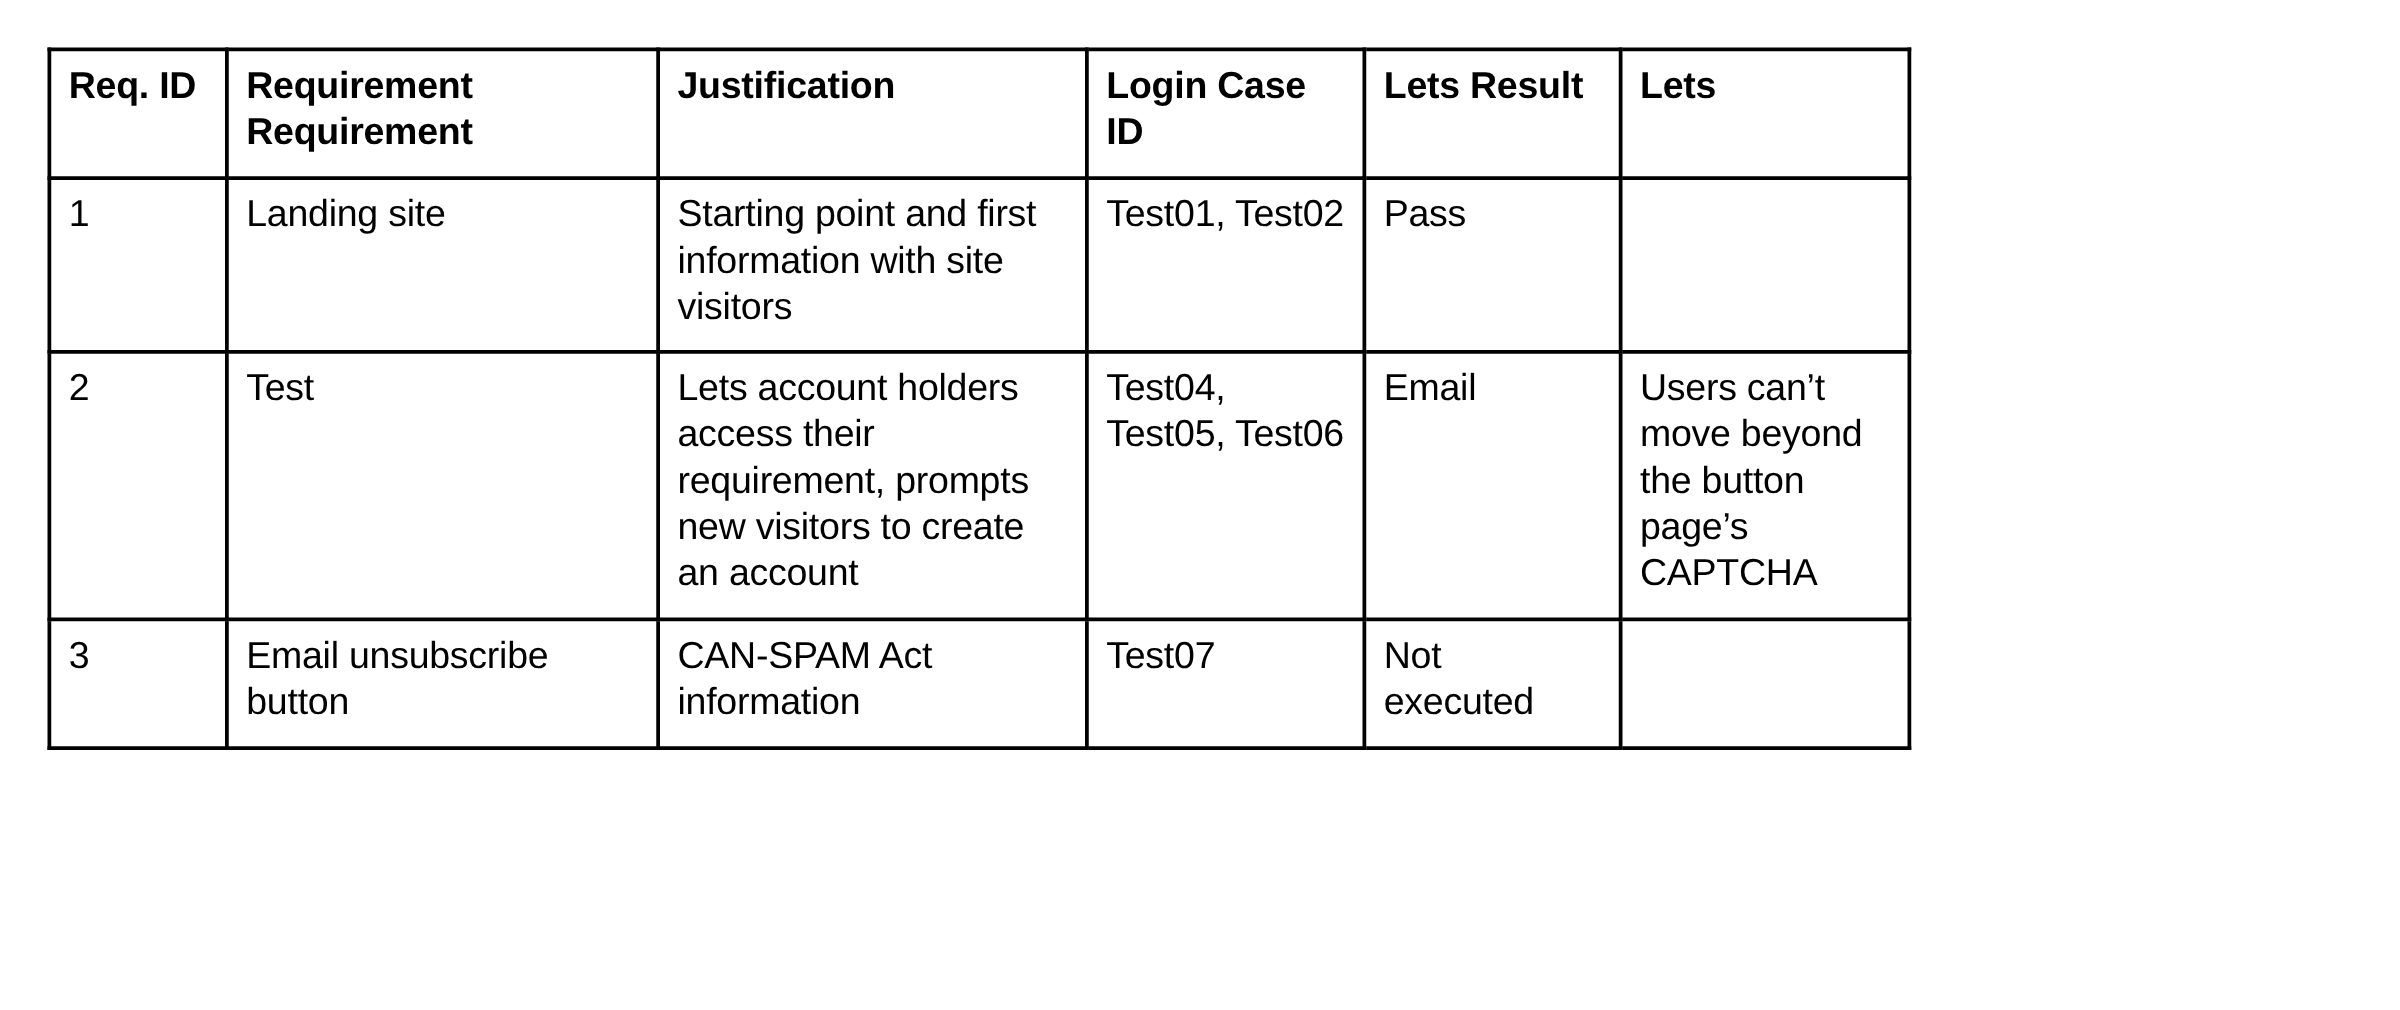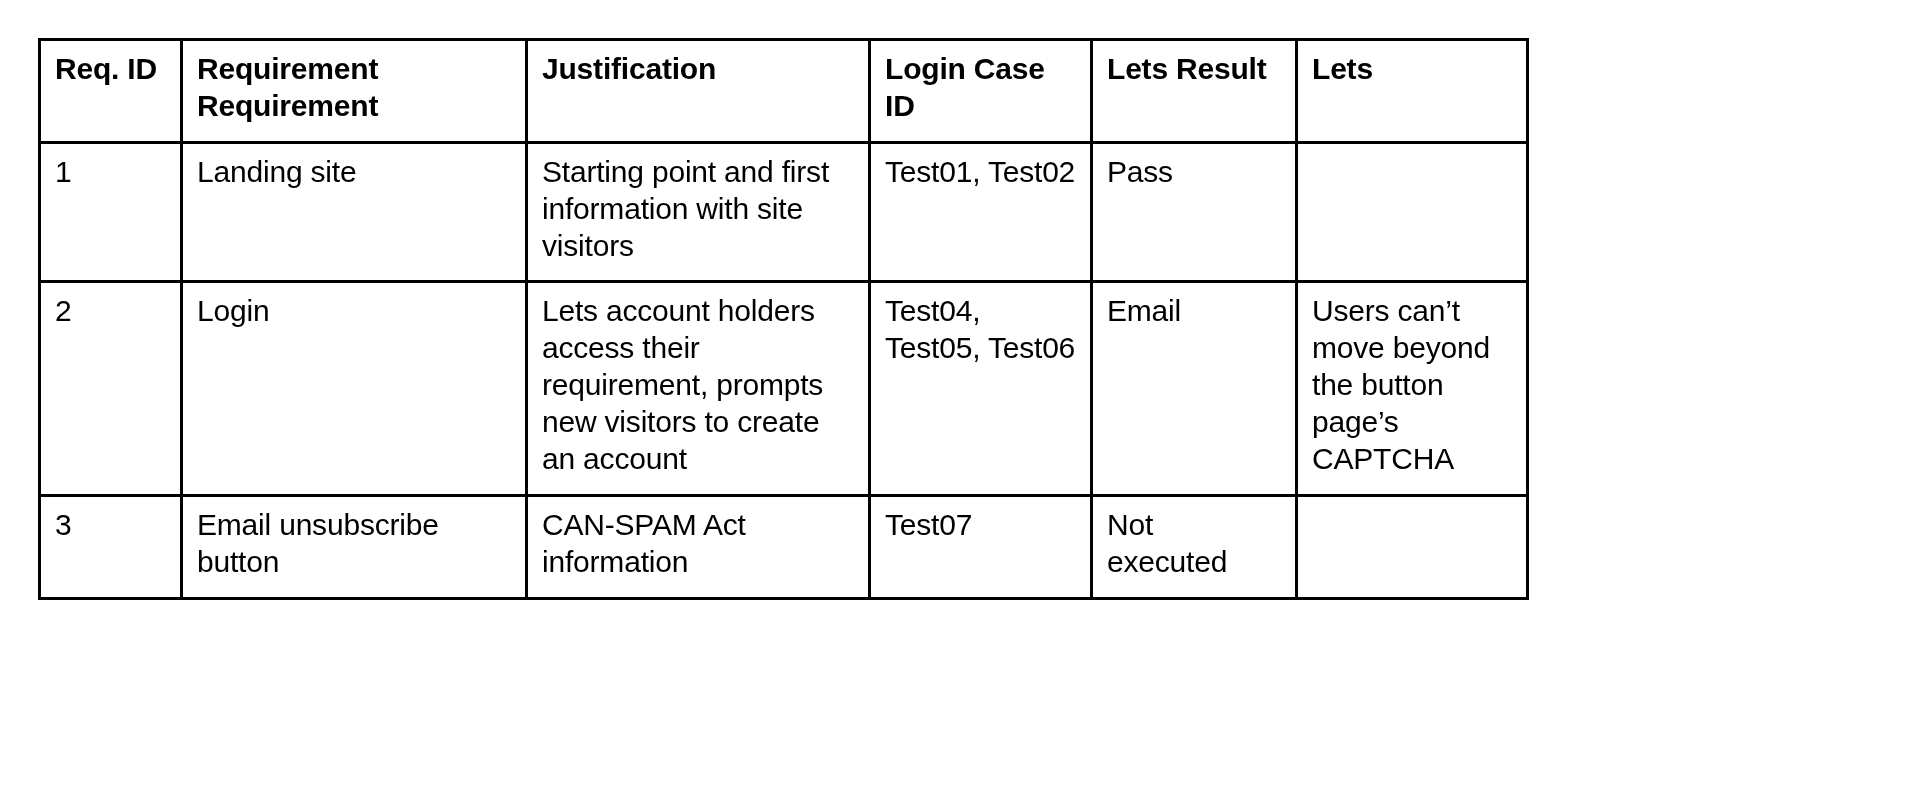--- a/index.html
+++ b/index.html
@@ -121,21 +121,21 @@
           </td>
           <td>
             <span class="cell-text empty-cell"></span>
           </td>
         </tr>
         <tr>
           <td>
             <span class="cell-text">2</span>
           </td>
           <td>
-            <span class="cell-text">Login</span>
+            <span class="cell-text">Test</span>
           </td>
           <td>
             <span class="cell-text">Lets account holders access their requirement, prompts new visitors to create an account</span>
           </td>
           <td>
             <span class="cell-text">Test04, Test05, Test06</span>
           </td>
           <td>
             <span class="cell-text">Email</span>
           </td>

